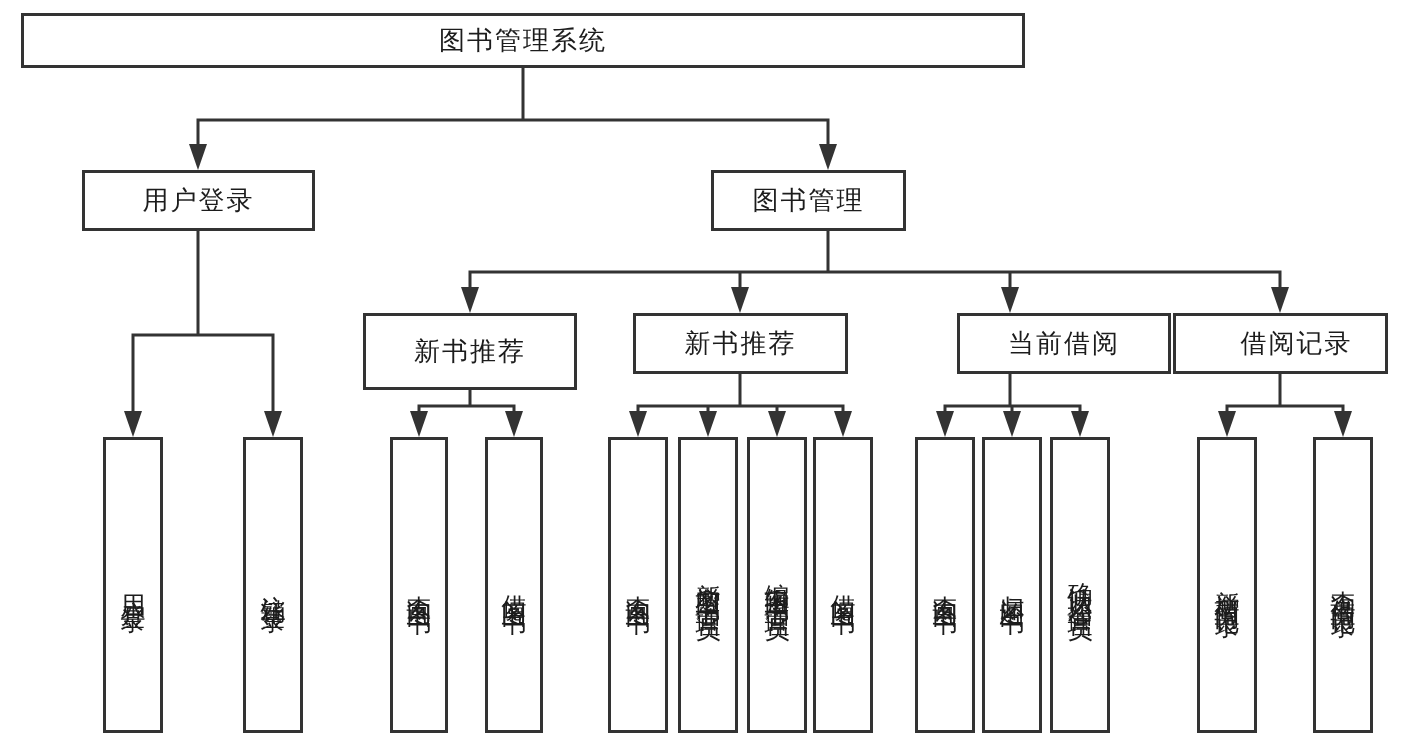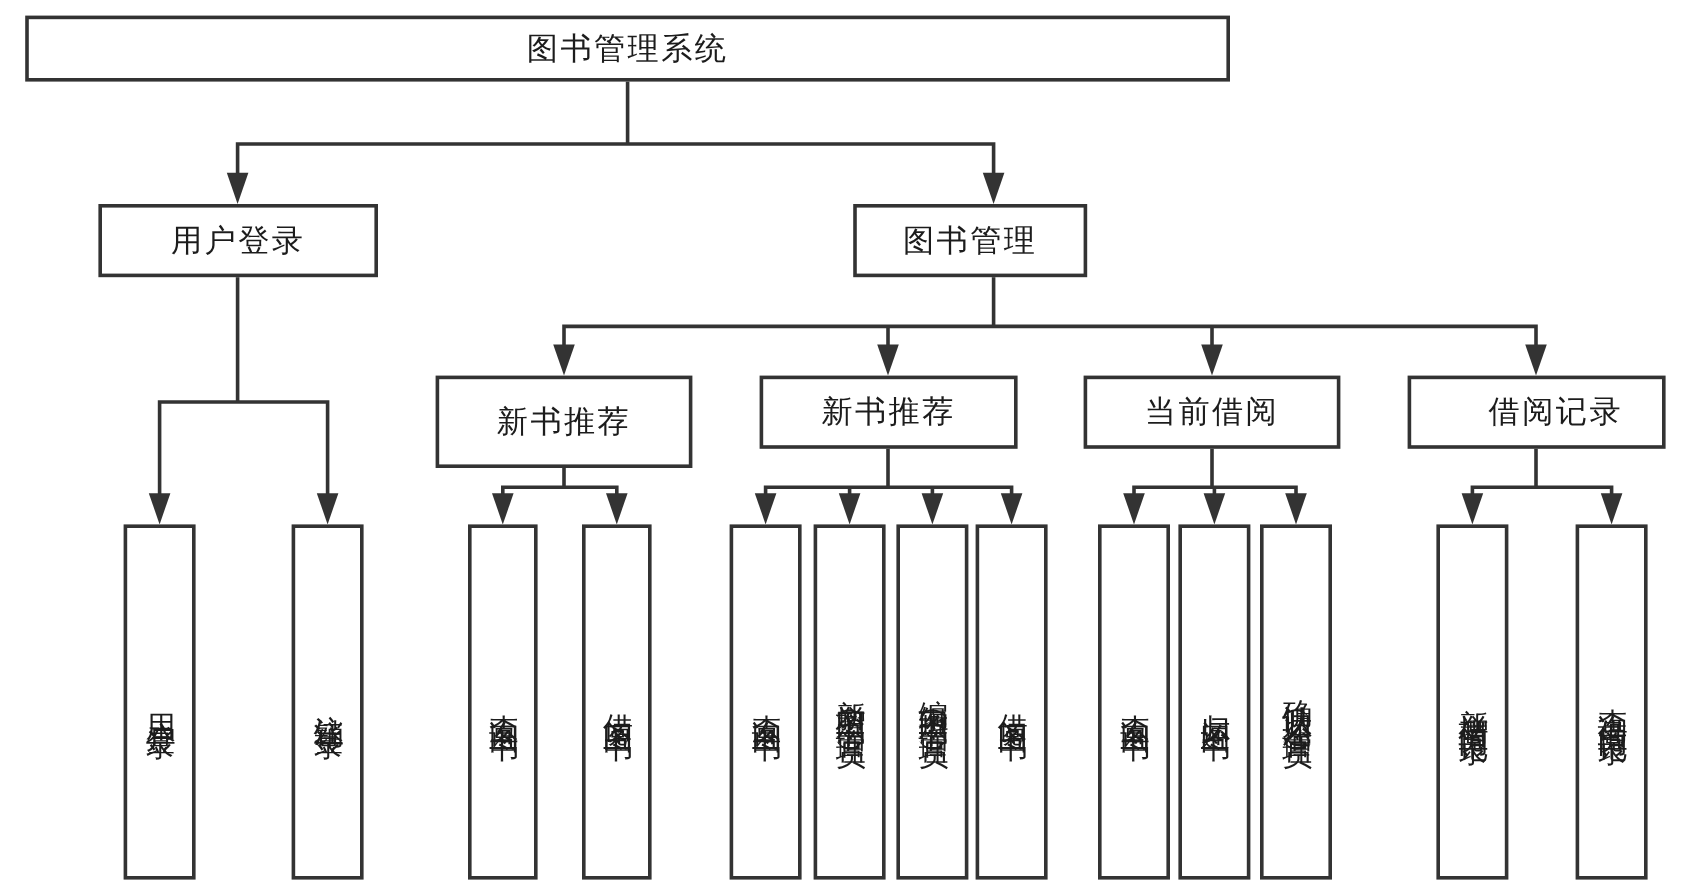--- a/index.html
+++ b/index.html
@@ -89,21 +89,21 @@
     </g>
   </svg>
 
   <div class="node h" style="left:21px; top:13px; width:1004px; height:55px;">图书管理系统</div>
 
   <div class="node h" style="left:82px; top:170px; width:233px; height:61px;">用户登录</div>
   <div class="node h" style="left:711px; top:170px; width:195px; height:61px;">图书管理</div>
 
   <div class="node h" style="left:363px; top:313px; width:214px; height:77px;text-align:center;">新书推荐</div>
   <div class="node h" style="left:633px; top:313px; width:215px; height:61px;">新书推荐</div>
-  <div class="node h" style="left:903px; top:313px; width:214px; height:61px;">当前借阅</div>
+  <div class="node h" style="left:957px; top:313px; width:214px; height:61px;">当前借阅</div>
   <div class="node h" style="left:1173px; top:313px; width:215px; height:61px;padding-left:32px;">借阅记录</div>
 
   <div class="node v" style="left:103px; top:437px; width:60px; height:296px;">用户登录</div>
   <div class="node v" style="left:243px; top:437px; width:60px; height:296px;">注销登录</div>
 
   <div class="node v" style="left:390px; top:437px; width:58px; height:296px;">查询图书</div>
   <div class="node v" style="left:485px; top:437px; width:58px; height:296px;">借阅图书</div>
 
   <div class="node v" style="left:608px; top:437px; width:60px; height:296px;">查询图书</div>
   <div class="node v" style="left:678px; top:437px; width:60px; height:296px;">新增图书（管理员）</div>

